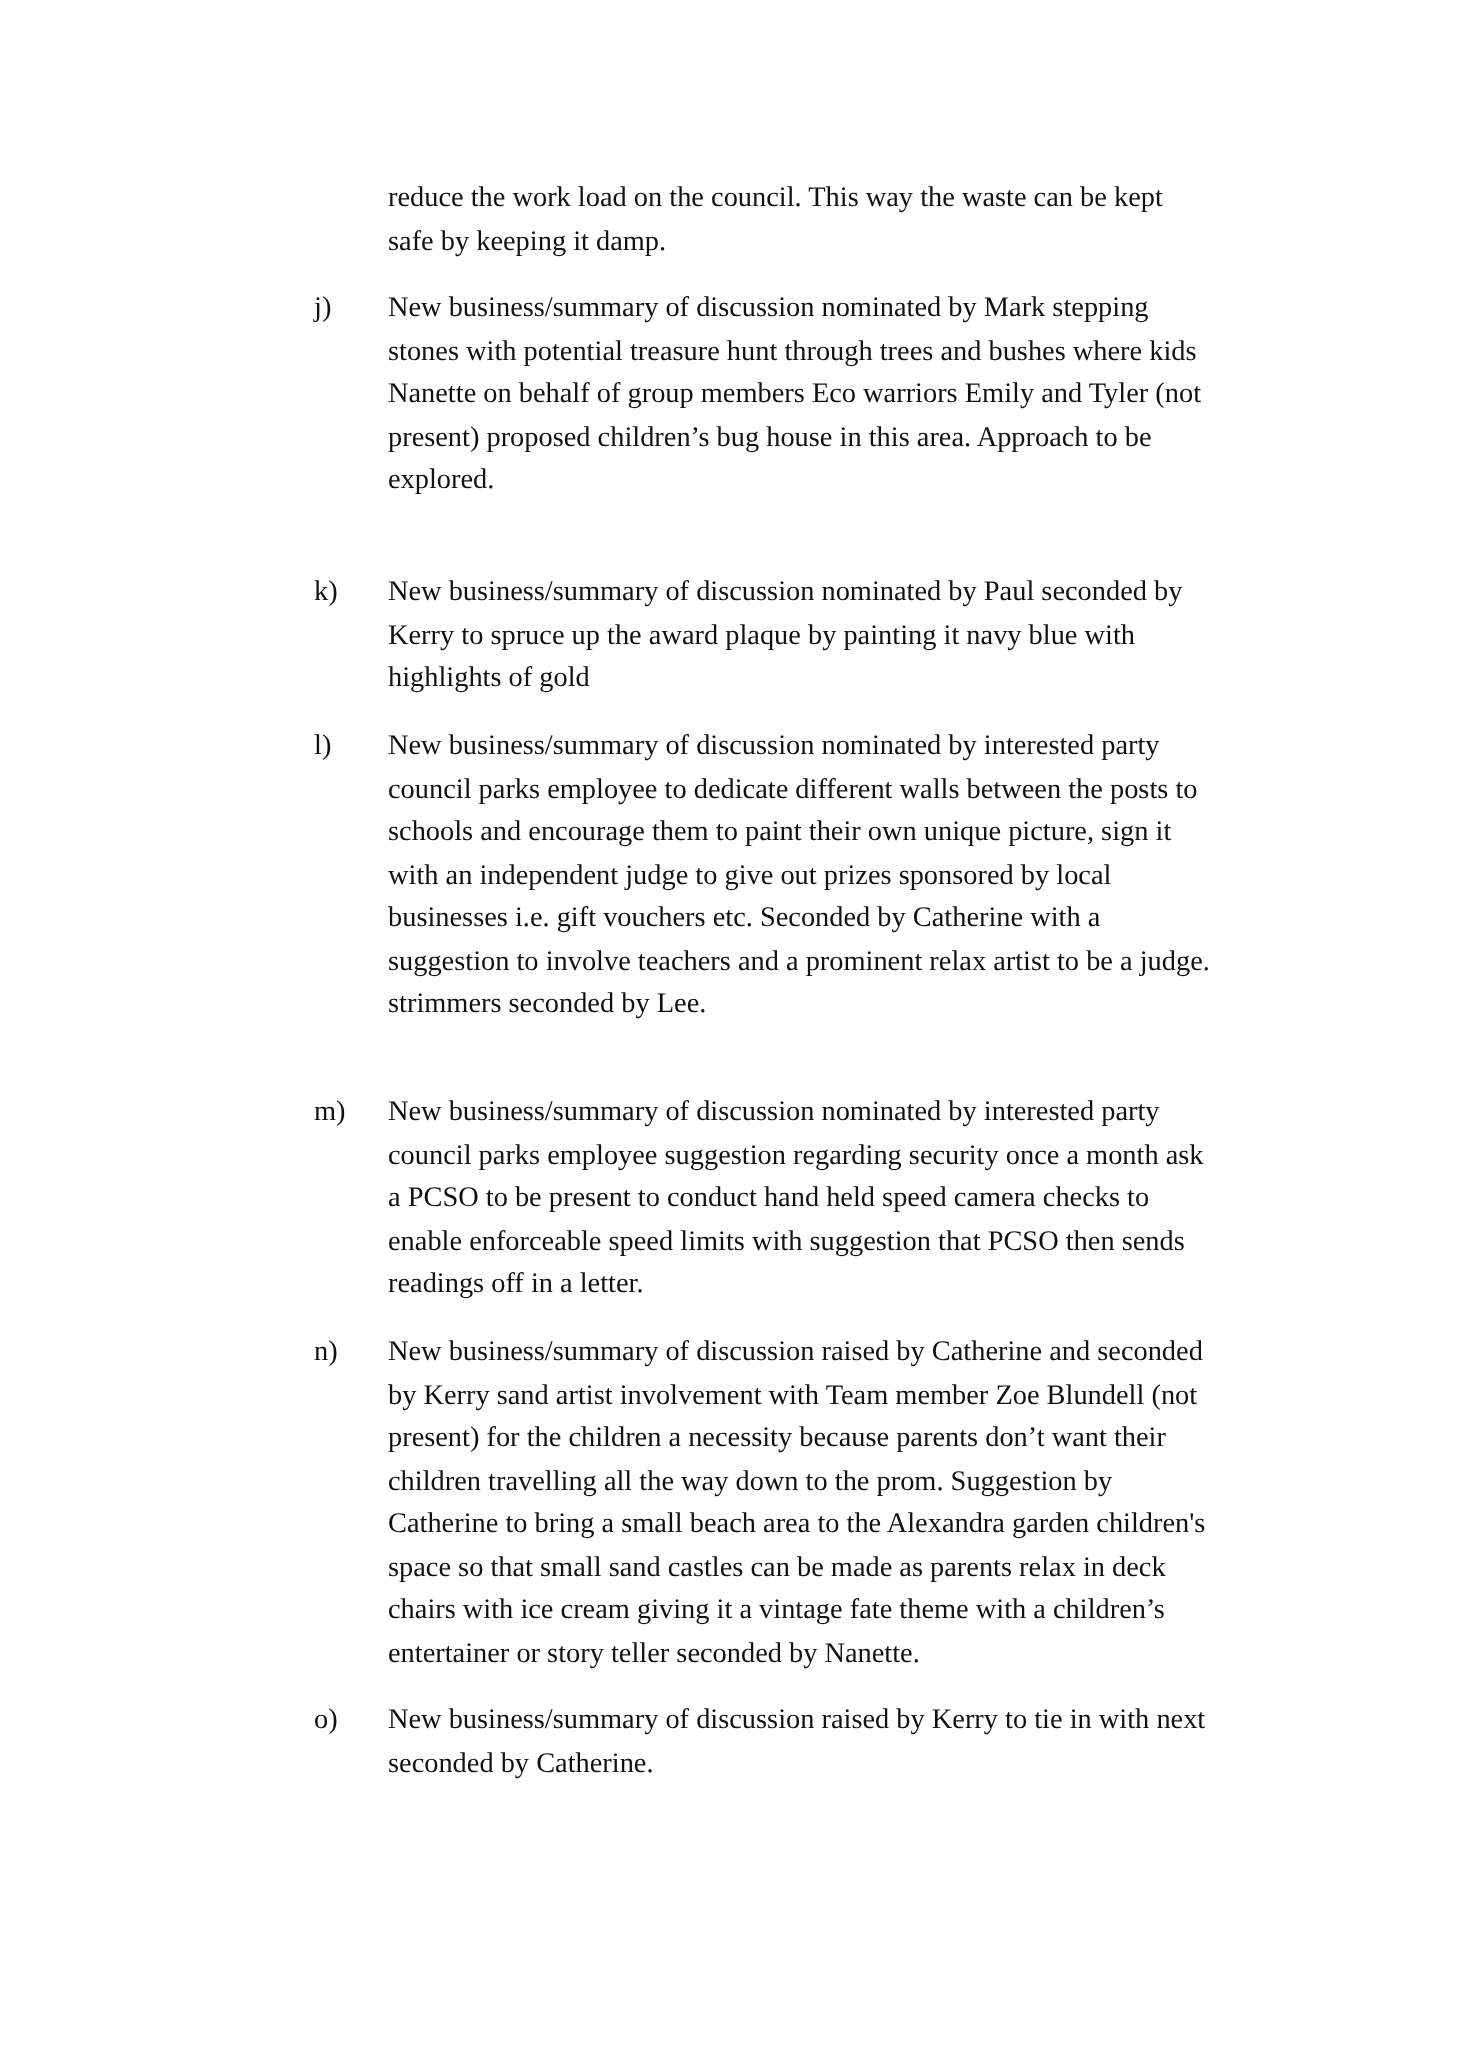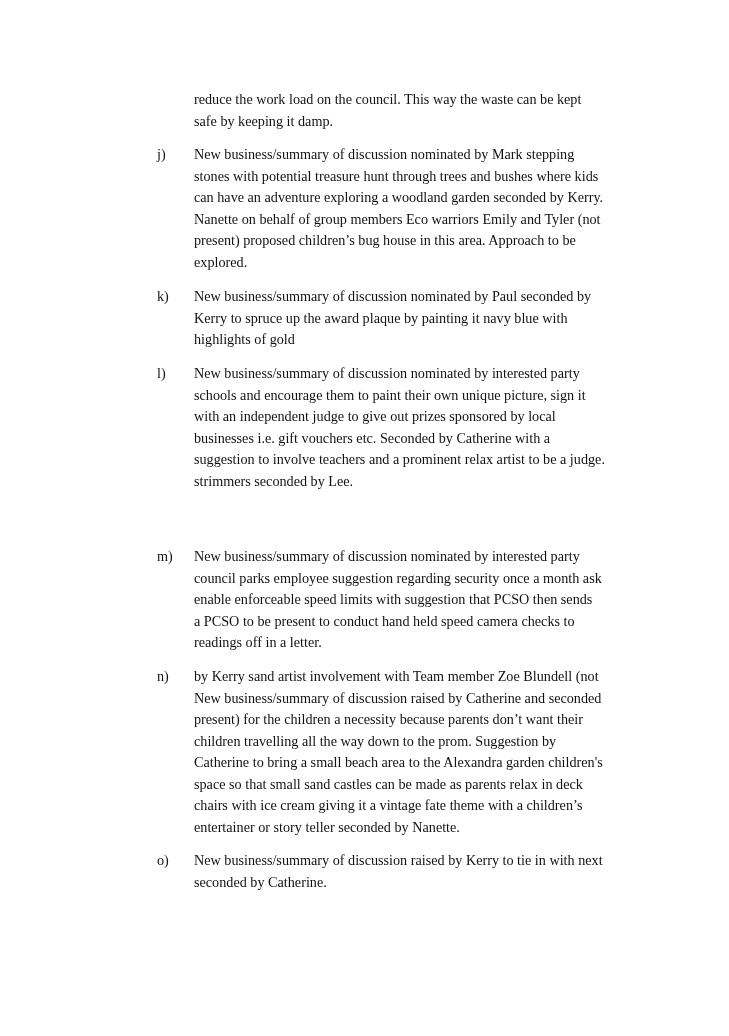--- a/index.html
+++ b/index.html
@@ -59,64 +59,64 @@
       <span class="line">reduce the work load on the council. This way the waste can be kept</span>
       <span class="line">safe by keeping it damp.</span>
     </div>
   </div>
 
   <div class="item" style="top:144px;">
     <span class="label">j)</span>
     <div class="body">
       <span class="line">New business/summary of discussion nominated by Mark stepping</span>
       <span class="line">stones with potential treasure hunt through trees and bushes where kids</span>
-      <span class="line">can have an adventure exploring a woodland garden seconded by Kerry.</span>
       <span class="line">Nanette on behalf of group members Eco warriors Emily and Tyler (not</span>
       <span class="line">present) proposed children’s bug house in this area. Approach to be</span>
       <span class="line">explored.</span>
     </div>
   </div>
 
   <div class="item" style="top:286px;">
     <span class="label">k)</span>
     <div class="body">
       <span class="line">New business/summary of discussion nominated by Paul seconded by</span>
       <span class="line">Kerry to spruce up the award plaque by painting it navy blue with</span>
       <span class="line">highlights of gold</span>
     </div>
   </div>
 
   <div class="item" style="top:363px;">
     <span class="label">l)</span>
     <div class="body">
       <span class="line">New business/summary of discussion nominated by interested party</span>
+      <span class="line">council parks employee to dedicate different walls between the posts to</span>
       <span class="line">schools and encourage them to paint their own unique picture, sign it</span>
       <span class="line">with an independent judge to give out prizes sponsored by local</span>
       <span class="line">businesses i.e. gift vouchers etc. Seconded by Catherine with a</span>
       <span class="line">suggestion to involve teachers and a prominent relax artist to be a judge.</span>
       <span class="line">strimmers seconded by Lee.</span>
     </div>
   </div>
 
   <div class="item" style="top:546px;">
     <span class="label">m)</span>
     <div class="body">
       <span class="line">New business/summary of discussion nominated by interested party</span>
       <span class="line">council parks employee suggestion regarding security once a month ask</span>
+      <span class="line">a PCSO to be present to conduct hand held speed camera checks to</span>
       <span class="line">enable enforceable speed limits with suggestion that PCSO then sends</span>
-      <span class="line">a PCSO to be present to conduct hand held speed camera checks to</span>
       <span class="line">readings off in a letter.</span>
     </div>
   </div>
 
   <div class="item" style="top:666px;">
     <span class="label">n)</span>
     <div class="body">
+      <span class="line">New business/summary of discussion raised by Catherine and seconded</span>
       <span class="line">by Kerry sand artist involvement with Team member Zoe Blundell (not</span>
-      <span class="line">New business/summary of discussion raised by Catherine and seconded</span>
       <span class="line">present) for the children a necessity because parents don’t want their</span>
       <span class="line">children travelling all the way down to the prom. Suggestion by</span>
       <span class="line">Catherine to bring a small beach area to the Alexandra garden children's</span>
       <span class="line">space so that small sand castles can be made as parents relax in deck</span>
       <span class="line">chairs with ice cream giving it a vintage fate theme with a children’s</span>
       <span class="line">entertainer or story teller seconded by Nanette.</span>
     </div>
   </div>
 
   <div class="item" style="top:850px;">

